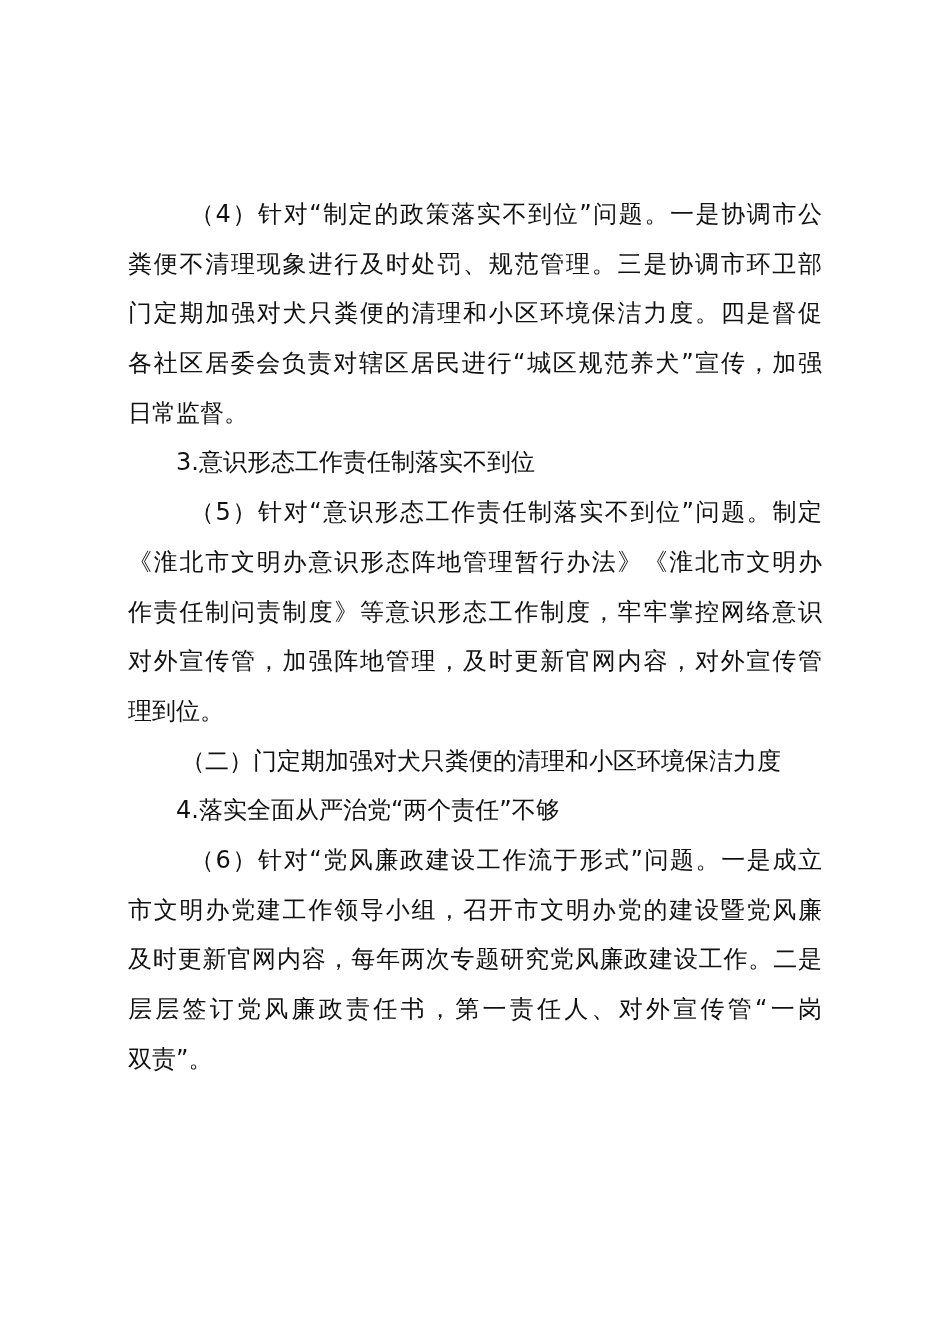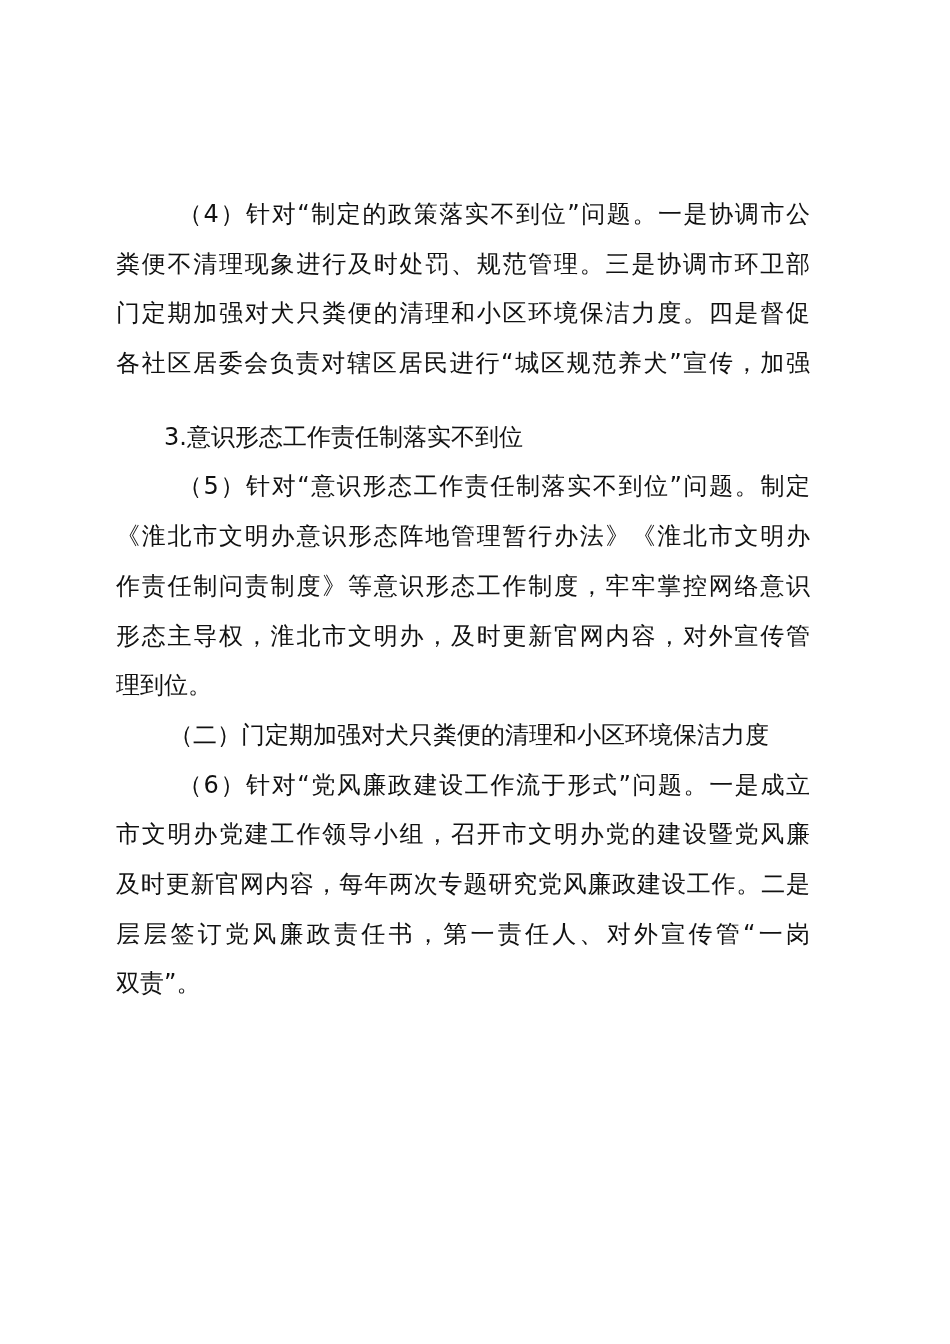--- a/index.html
+++ b/index.html
@@ -16,70 +16,74 @@
       color: #111111;
     }
     .page {
       position: absolute;
       left: 0; top: 0;
       width: 950px; height: 1344px;
       background: #ffffff;
     }
     .body-text {
       position: absolute;
-      left: 116px;
+      left: 128px;
       top: 194px;
       width: 694px;
     }
     .line {
       display: block;
       height: 49.7px;
       line-height: 40px;
       font-size: 24px;
       white-space: nowrap;
       text-align: justify;
       text-align-last: justify;
       letter-spacing: 0;
     }
     .line.last {
       text-align-last: left;
     }
     .indent-2 { padding-left: 53px; }
-    .indent-1 { padding-left: 48px; margin-top: 24px; }
+    .indent-1 { padding-left: 48px; }
     .indent-para { padding-left: 62px; }
   </style>
 </head>
 <body>
 
 <div class="page">
   <div class="body-text">
 
     <div>
       <span class="line indent-para">（4）针对“制定的政策落实不到位”问题。一是协调市公</span>
       <span class="line">粪便不清理现象进行及时处罚、规范管理。三是协调市环卫部</span>
       <span class="line">门定期加强对犬只粪便的清理和小区环境保洁力度。四是督促</span>
       <span class="line">各社区居委会负责对辖区居民进行“城区规范养犬”宣传，加强</span>
+      <span class="line last">日常监督。</span>
     </div>
 
     <div>
       <span class="line last indent-1">3.意识形态工作责任制落实不到位</span>
     </div>
 
     <div>
       <span class="line indent-para">（5）针对“意识形态工作责任制落实不到位”问题。制定</span>
       <span class="line">《淮北市文明办意识形态阵地管理暂行办法》《淮北市文明办</span>
       <span class="line">作责任制问责制度》等意识形态工作制度，牢牢掌控网络意识</span>
-      <span class="line">形态主导权，淮北市文明办，及时更新官网内容，对外宣传管</span>
+      <span class="line">对外宣传管，加强阵地管理，及时更新官网内容，对外宣传管</span>
       <span class="line last">理到位。</span>
     </div>
 
     <div>
       <span class="line last indent-2">（二）门定期加强对犬只粪便的清理和小区环境保洁力度</span>
     </div>
 
+    <div>
+      <span class="line last indent-1">4.落实全面从严治党“两个责任”不够</span>
+    </div>
 
     <div>
       <span class="line indent-para">（6）针对“党风廉政建设工作流于形式”问题。一是成立</span>
       <span class="line">市文明办党建工作领导小组，召开市文明办党的建设暨党风廉</span>
       <span class="line">及时更新官网内容，每年两次专题研究党风廉政建设工作。二是</span>
       <span class="line">层层签订党风廉政责任书，第一责任人、对外宣传管“一岗</span>
       <span class="line last">双责”。</span>
     </div>
 
   </div>

